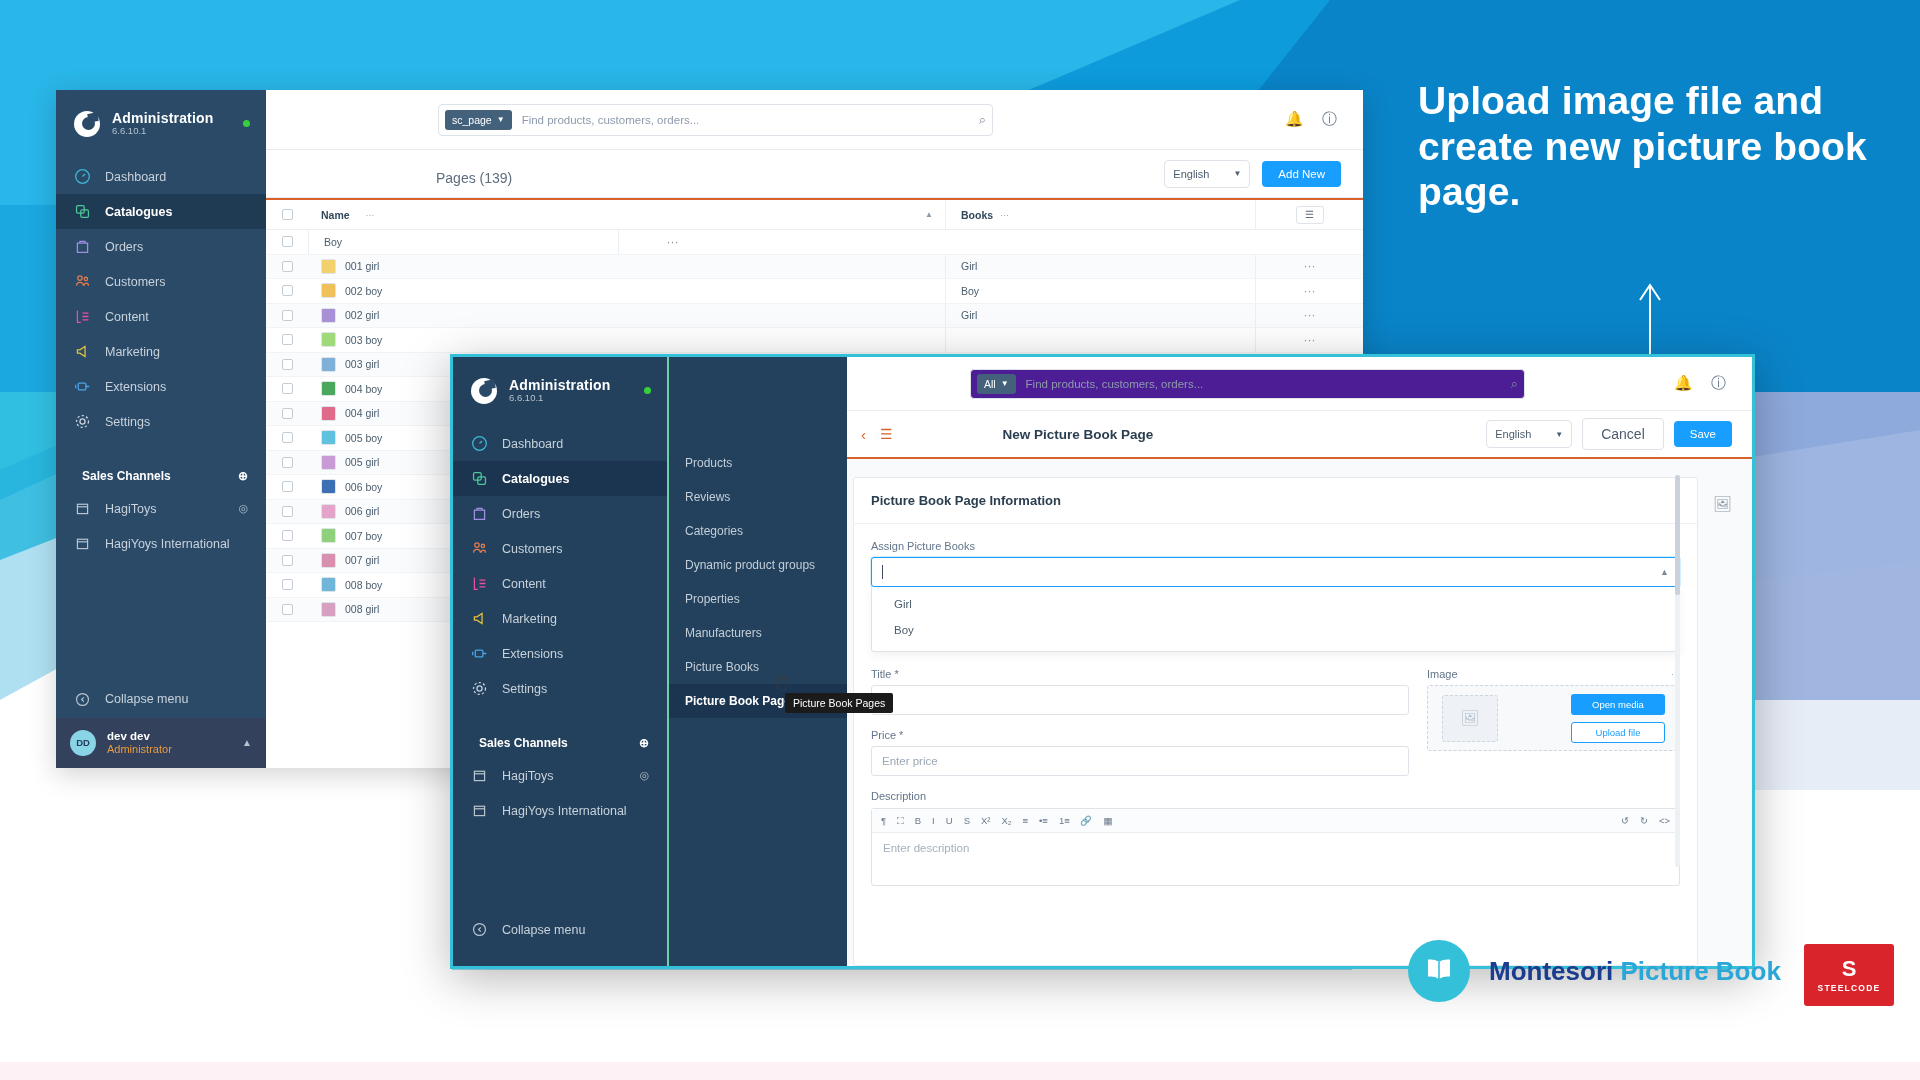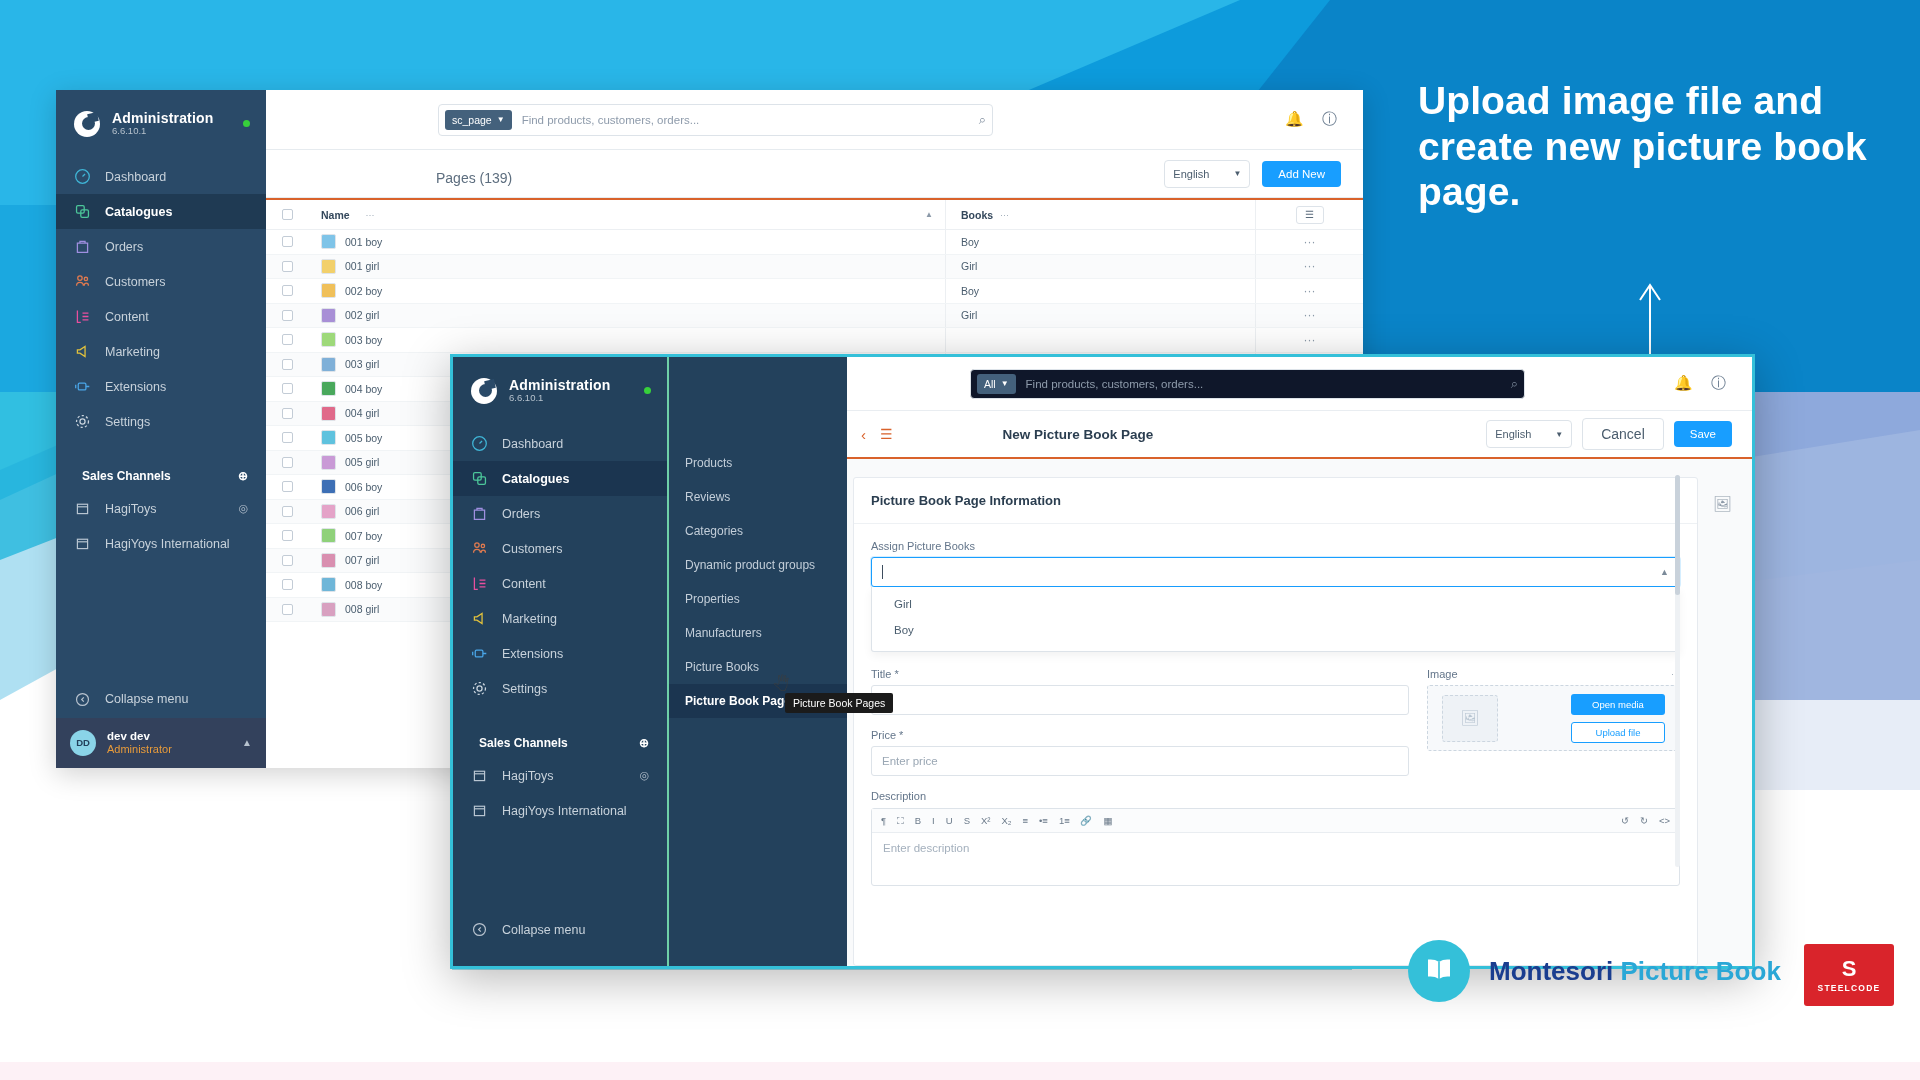--- a/index.html
+++ b/index.html
@@ -138,21 +138,21 @@
   .tooltip {
     position:absolute; left:116px; top:336px; background:#1b1b1b; color:#fff;
     font-size:10.5px; padding:4px 8px; border-radius:2px; white-space:nowrap; z-index:6;
   }
   .cursor-hand { position:absolute; left:104px; top:316px; font-size:15px; color:#3c3c3c; }
 
   #fg-main { flex:1; display:flex; flex-direction:column; min-width:0; background:#f9fafb; }
   .fg-topbar { height:54px; background:#fff; display:flex; align-items:center; border-bottom:1px solid #e9edf1; }
   .fg-search {
     margin-left:123px; width:555px; height:30px; border:1px solid #dde3e9; border-radius:4px;
-    display:flex; align-items:center; padding:0 6px; background:#0f172a;
+    display:flex; align-items:center; padding:0 6px; background:#4c1d95;
   }
   .fg-subbar { height:46px; background:#fff; display:flex; align-items:center; padding:0 20px 0 14px; }
   .back-ico { color:#d9622b; font-size:15px; margin-right:14px; cursor:pointer; }
   .list-ico { color:#d9622b; font-size:14px; margin-right:0; cursor:pointer; }
   .fg-title { font-size:13.5px; font-weight:bold; color:#2b3e50; margin-left:110px; }
   .fg-actions { margin-left:auto; display:flex; align-items:center; gap:10px; }
   .btn-ghost {
     background:#fff; border:1px solid #dde3e9; border-radius:4px;
     font-size:14px; color:#4b5d6e; padding:7px 18px; cursor:pointer; font-family:inherit;
   }
@@ -434,24 +434,20 @@
           <span class="dots">···</span>
         </div>
         <div class="c-end">
             <span class="hdr-grid">☰</span>
           </div>
       </div>
       <div id="bg-rows">
           <div class="tbl-row">
             <div class="c-chk">
               <span class="chk"></span>
-            </div>
-            <div class="c-name">
-              <span class="thumb" style="background:#7fc4e8"></span>
-              <span>001 boy</span>
             </div>
             <div class="c-books">
               <span>Boy</span>
             </div>
             <div class="c-end">
               <span>···</span>
             </div>
           </div>
           <div class="tbl-row">
             <div class="c-chk">

